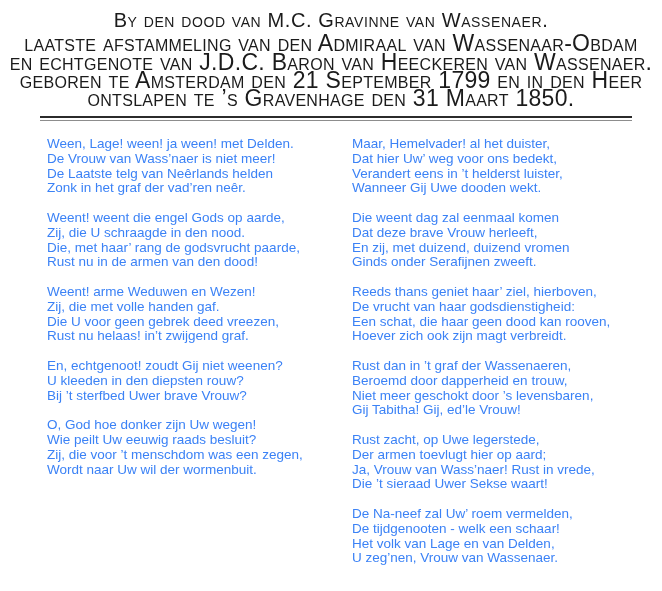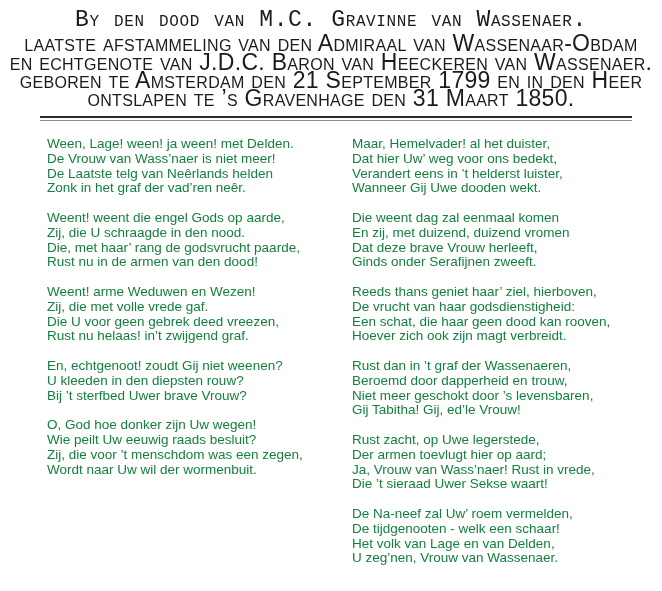--- a/index.html
+++ b/index.html
@@ -22,24 +22,23 @@
     left: 0;
     width: 662px;
     text-align: center;
   }
   .hl {
     font-variant: small-caps;
     color: #1b1b1b;
     white-space: nowrap;
   }
   .hl-1 {
-    font-size: 23px;
+    font-size: 20px;
     line-height: 28px;
     letter-spacing: 0.6px;
-    font-family: Liberation Mono, monospace;
   }
   .hl-2, .hl-3 {
     font-size: 23px;
     line-height: 18.5px;
     letter-spacing: 0.3px;
   }
   .hl-4, .hl-5 {
     font-size: 23px;
     line-height: 18px;
     letter-spacing: 0.3px;
@@ -60,21 +59,21 @@
   .poem-column.left  { left: 47px;  width: 290px; }
   .poem-column.right { left: 352px; width: 295px; }
   .stanza {
     margin: 0 0 14.8px 0;
     padding: 0;
   }
   .poem-line {
     display: block;
     font-size: 13.5px;
     line-height: 14.8px;
-    color: #15803d;
+    color: #3b82f6;
     white-space: nowrap;
   }
 </style>
 </head>
 <body>
 
 <div class="page">
 
   <header class="poem-header">
     <div class="hl hl-1">By den dood van M.C. Gravinne van Wassenaer.</div>
@@ -95,21 +94,21 @@
           <span class="poem-line">Zonk in het graf der vad’ren neêr.</span>
         </p>
         <p class="stanza">
           <span class="poem-line">Weent! weent die engel Gods op aarde,</span>
           <span class="poem-line">Zij, die U schraagde in den nood.</span>
           <span class="poem-line">Die, met haar’ rang de godsvrucht paarde,</span>
           <span class="poem-line">Rust nu in de armen van den dood!</span>
         </p>
         <p class="stanza">
           <span class="poem-line">Weent! arme Weduwen en Wezen!</span>
-          <span class="poem-line">Zij, die met volle vrede gaf.</span>
+          <span class="poem-line">Zij, die met volle handen gaf.</span>
           <span class="poem-line">Die U voor geen gebrek deed vreezen,</span>
           <span class="poem-line">Rust nu helaas! in’t zwijgend graf.</span>
         </p>
         <p class="stanza">
           <span class="poem-line">En, echtgenoot! zoudt Gij niet weenen?</span>
           <span class="poem-line">U kleeden in den diepsten rouw?</span>
           <span class="poem-line">Bij ’t sterfbed Uwer brave Vrouw?</span>
         </p>
         <p class="stanza">
           <span class="poem-line">O, God hoe donker zijn Uw wegen!</span>
@@ -120,22 +119,22 @@
       </div>
     <div class="poem-column right" id="col-right">
         <p class="stanza">
           <span class="poem-line">Maar, Hemelvader! al het duister,</span>
           <span class="poem-line">Dat hier Uw’ weg voor ons bedekt,</span>
           <span class="poem-line">Verandert eens in ’t helderst luister,</span>
           <span class="poem-line">Wanneer Gij Uwe dooden wekt.</span>
         </p>
         <p class="stanza">
           <span class="poem-line">Die weent dag zal eenmaal komen</span>
+          <span class="poem-line">Dat deze brave Vrouw herleeft,</span>
           <span class="poem-line">En zij, met duizend, duizend vromen</span>
-          <span class="poem-line">Dat deze brave Vrouw herleeft,</span>
           <span class="poem-line">Ginds onder Serafijnen zweeft.</span>
         </p>
         <p class="stanza">
           <span class="poem-line">Reeds thans geniet haar’ ziel, hierboven,</span>
           <span class="poem-line">De vrucht van haar godsdienstigheid:</span>
           <span class="poem-line">Een schat, die haar geen dood kan rooven,</span>
           <span class="poem-line">Hoever zich ook zijn magt verbreidt.</span>
         </p>
         <p class="stanza">
           <span class="poem-line">Rust dan in ’t graf der Wassenaeren,</span>

